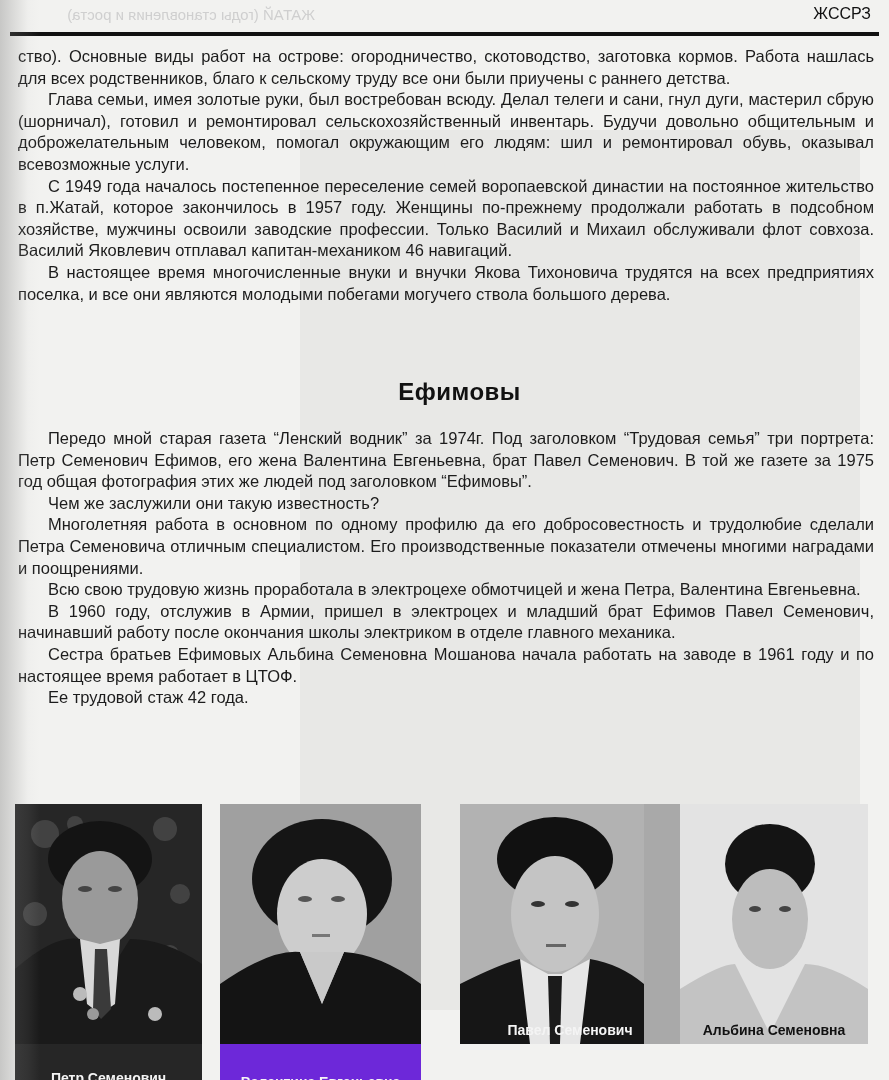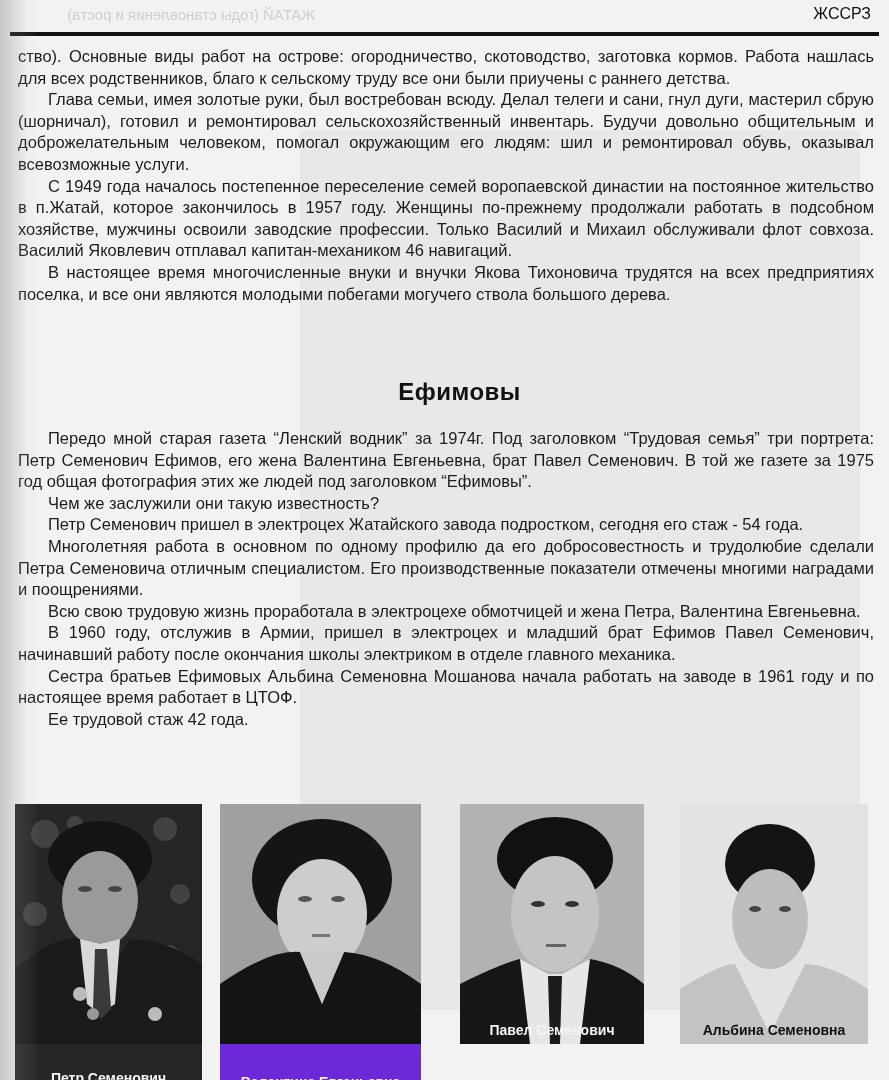--- a/index.html
+++ b/index.html
@@ -48,21 +48,21 @@
       position: absolute; z-index: 2; overflow: hidden;
     }
     .photo .cap {
       position: absolute; left: 0; right: 0; bottom: 6px; text-align: center;
       font-size: 14px; font-weight: bold; color: #f4f4f4;
     }
     .photo .cap.dark { color: #111; }
     .photo svg { position: absolute; left: 0; top: 0; }
     #p1 { left: 15px; top: 804px; width: 187px; height: 288px; background: #262626; }
     #p2 { left: 220px; top: 804px; width: 201px; height: 292px; background: #6d28d9; }
-    #p3 { left: 460px; top: 804px; width: 184px; height: 240px; background: #a9a9a9; }
+    #p3 { left: 460px; top: 804px; width: 220px; height: 240px; background: #a9a9a9; }
     #p4 { left: 680px; top: 804px; width: 188px; height: 240px; background: #cfcfcf; }
   </style>
 </head>
 <body>
 
 <div class="bleed"></div>
 <div class="gutter-shade"></div>
 
 <div class="header">
   <span class="left">ЖАТАЙ (годы становления и роста)</span>
@@ -75,21 +75,20 @@
   <p>Глава семьи, имея золотые руки, был востребован всюду. Делал телеги и сани, гнул дуги, мастерил сбрую (шорничал), готовил и ремонтировал сельскохозяйственный инвентарь. Будучи довольно общительным и доброжелательным человеком, помогал окружающим его людям: шил и ремонтировал обувь, оказывал всевозможные услуги.</p>
   <p>С 1949 года началось постепенное переселение семей воропаевской династии на постоянное жительство в п.Жатай, которое закончилось в 1957 году. Женщины по-прежнему продолжали работать в подсобном хозяйстве, мужчины освоили заводские профессии. Только Василий и Михаил обслуживали флот совхоза. Василий Яковлевич отплавал капитан-механиком 46 навигаций.</p>
   <p>В настоящее время многочисленные внуки и внучки Якова Тихоновича трудятся на всех предприятиях поселка, и все они являются молодыми побегами могучего ствола большого дерева.</p>
 </div>
 
 <div class="title">Ефимовы</div>
 
 <div class="text" id="block2">
   <p>Передо мной старая газета “Ленский водник” за 1974г. Под заголовком “Трудовая семья” три портрета: Петр Семенович Ефимов, его жена Валентина Евгеньевна, брат Павел Семенович. В той же газете за 1975 год общая фотография этих же людей под заголовком “Ефимовы”.</p>
   <p>Чем же заслужили они такую известность?</p>
-  <p>Петр Семенович пришел в электроцех Жатайского завода подростком, сегодня его стаж - 54 года.</p>
   <p>Многолетняя работа в основном по одному профилю да его добросовестность и трудолюбие сделали Петра Семеновича отличным специалистом. Его производственные показатели отмечены многими наградами и поощрениями.</p>
   <p>Всю свою трудовую жизнь проработала в электроцехе обмотчицей и жена Петра, Валентина Евгеньевна.</p>
   <p>В 1960 году, отслужив в Армии, пришел в электроцех и младший брат Ефимов Павел Семенович, начинавший работу после окончания школы электриком в отделе главного механика.</p>
   <p>Сестра братьев Ефимовых Альбина Семеновна Мошанова начала работать на заводе в 1961 году и по настоящее время работает в ЦТОФ.</p>
   <p>Ее трудовой стаж 42 года.</p>
 </div>
 
 <div class="photo" id="p1">
   <svg width="187" height="240">
     <g fill="#555" opacity="0.6">

